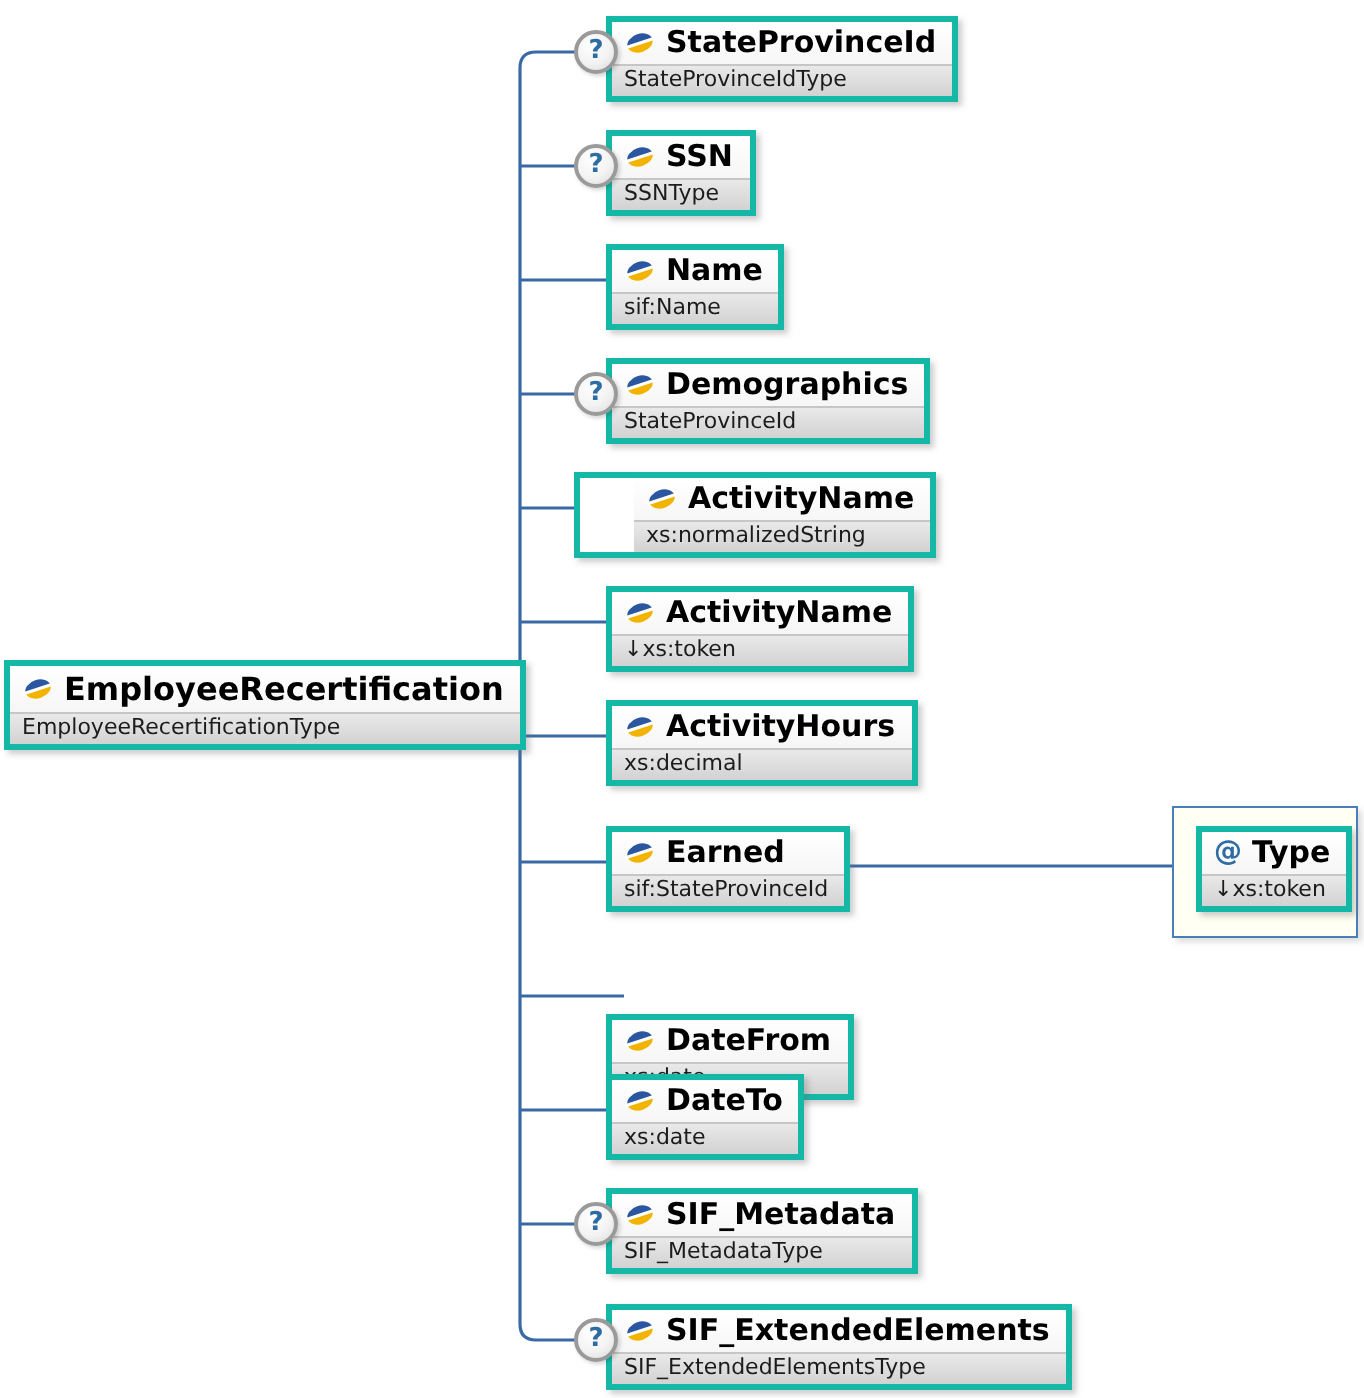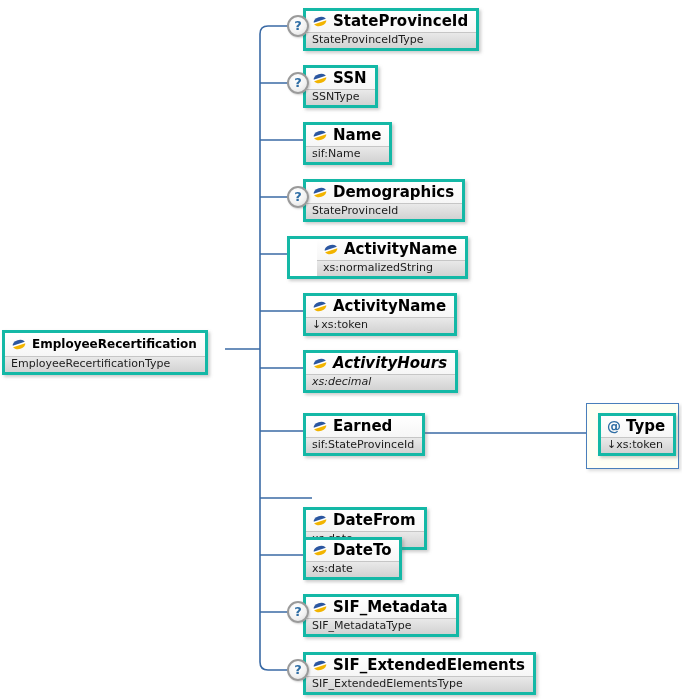--- a/index.html
+++ b/index.html
@@ -21,21 +21,21 @@
     background:linear-gradient(#ffffff,#f6f6f6);
   }
   .node .title .nm { font-weight:bold; font-size:15px; color:#000; margin-left:5px; }
   .node .sub {
     font-size:11px; line-height:12px; color:#1c1c1c;
     padding:1px 8px 2px 6px;
     background:linear-gradient(#e9e9e9,#d2d2d2);
     border-top:1px solid #c6c6c6;
   }
   .root .title { line-height:19px; }
-  .root .title .nm { font-size:12px; }
+  .root .title .nm { font-size:16px; }
 
   .badge {
     position:absolute; z-index:2; width:22px; height:22px; box-sizing:border-box;
     border:2px solid #9a9a9a; border-radius:50%;
     background:radial-gradient(circle at 38% 30%, #ffffff 0%, #f3f3f3 55%, #dadada 100%);
     color:#2e6da4; font-weight:bold; font-size:13px; line-height:18px;
     display:flex; align-items:center; justify-content:center;
     box-shadow:1px 1px 2px rgba(0,0,0,0.18);
   }
 
@@ -168,21 +168,21 @@
             <path d="M1.5 6.5 A6.5 4.6 0 0 1 14.5 6.5 Z" fill="#2b56a0"></path>
             <path d="M14.5 6.5 A6.5 4.6 0 0 1 1.5 6.5 Z" fill="#f2b400"></path>
             <line x1="0" y1="6.5" x2="16" y2="6.5" stroke="#ffffff" stroke-width="1.6"></line>
           </g>
         </svg>
       <span class="nm">ActivityName</span>
     </div>
     <div class="sub">↓xs:token</div>
   </div>
 
-  <div class="node" style="left:303px; top:350px;font-style:italic;">
+  <div class="node" style="left:303px; top:350px;">
     <div class="title">
       <svg class="el-icon" width="16" height="13" viewBox="0 0 16 13">
           <g transform="rotate(-18 8 6.5)">
             <path d="M1.5 6.5 A6.5 4.6 0 0 1 14.5 6.5 Z" fill="#2b56a0"></path>
             <path d="M14.5 6.5 A6.5 4.6 0 0 1 1.5 6.5 Z" fill="#f2b400"></path>
             <line x1="0" y1="6.5" x2="16" y2="6.5" stroke="#ffffff" stroke-width="1.6"></line>
           </g>
         </svg>
       <span class="nm">ActivityHours</span>
     </div>

